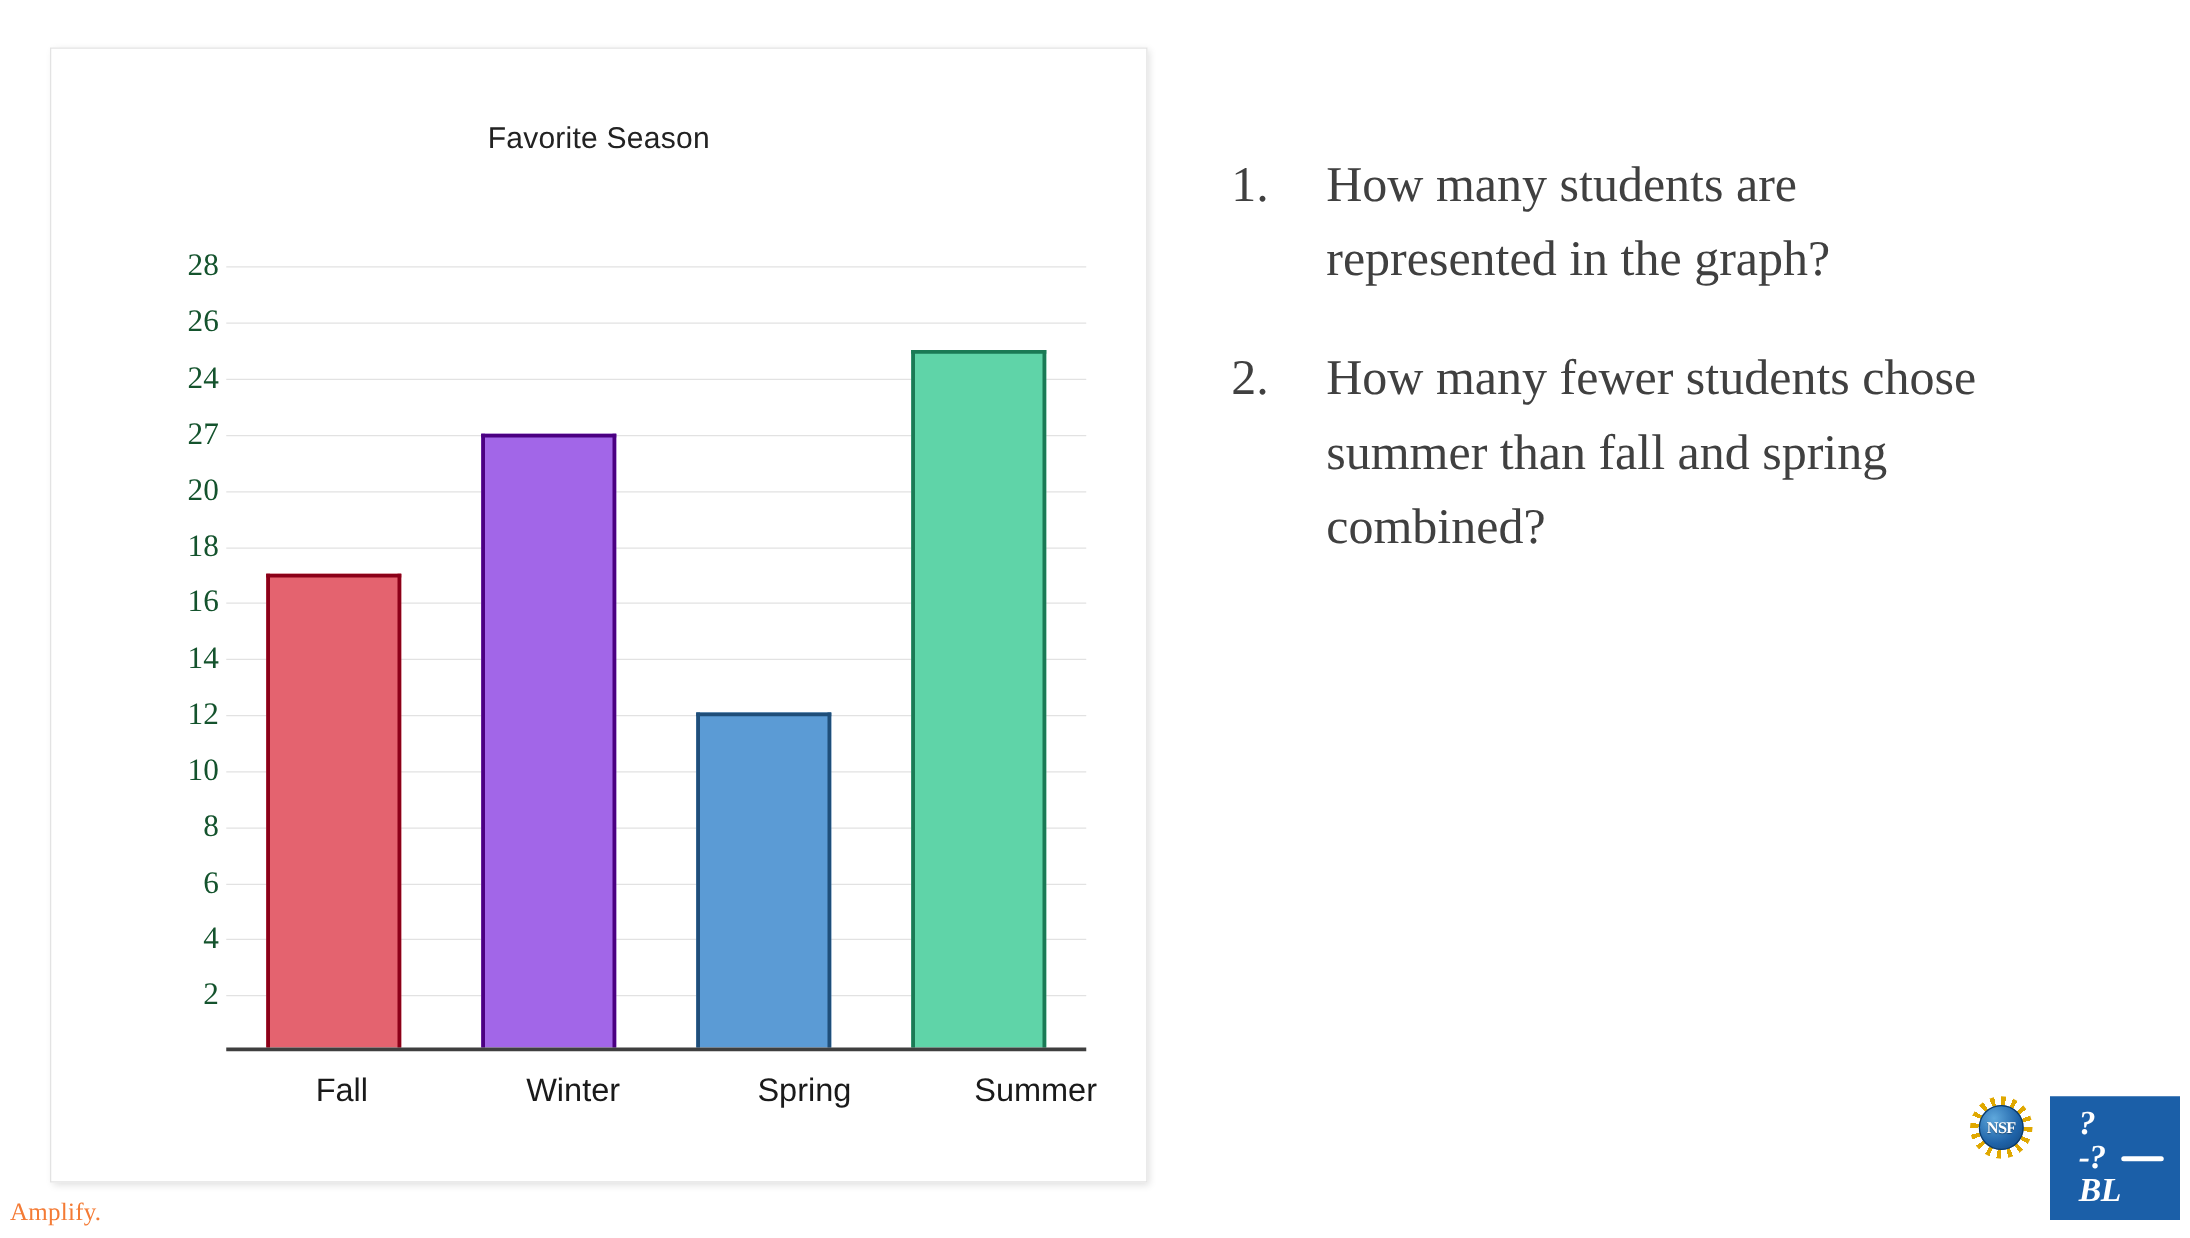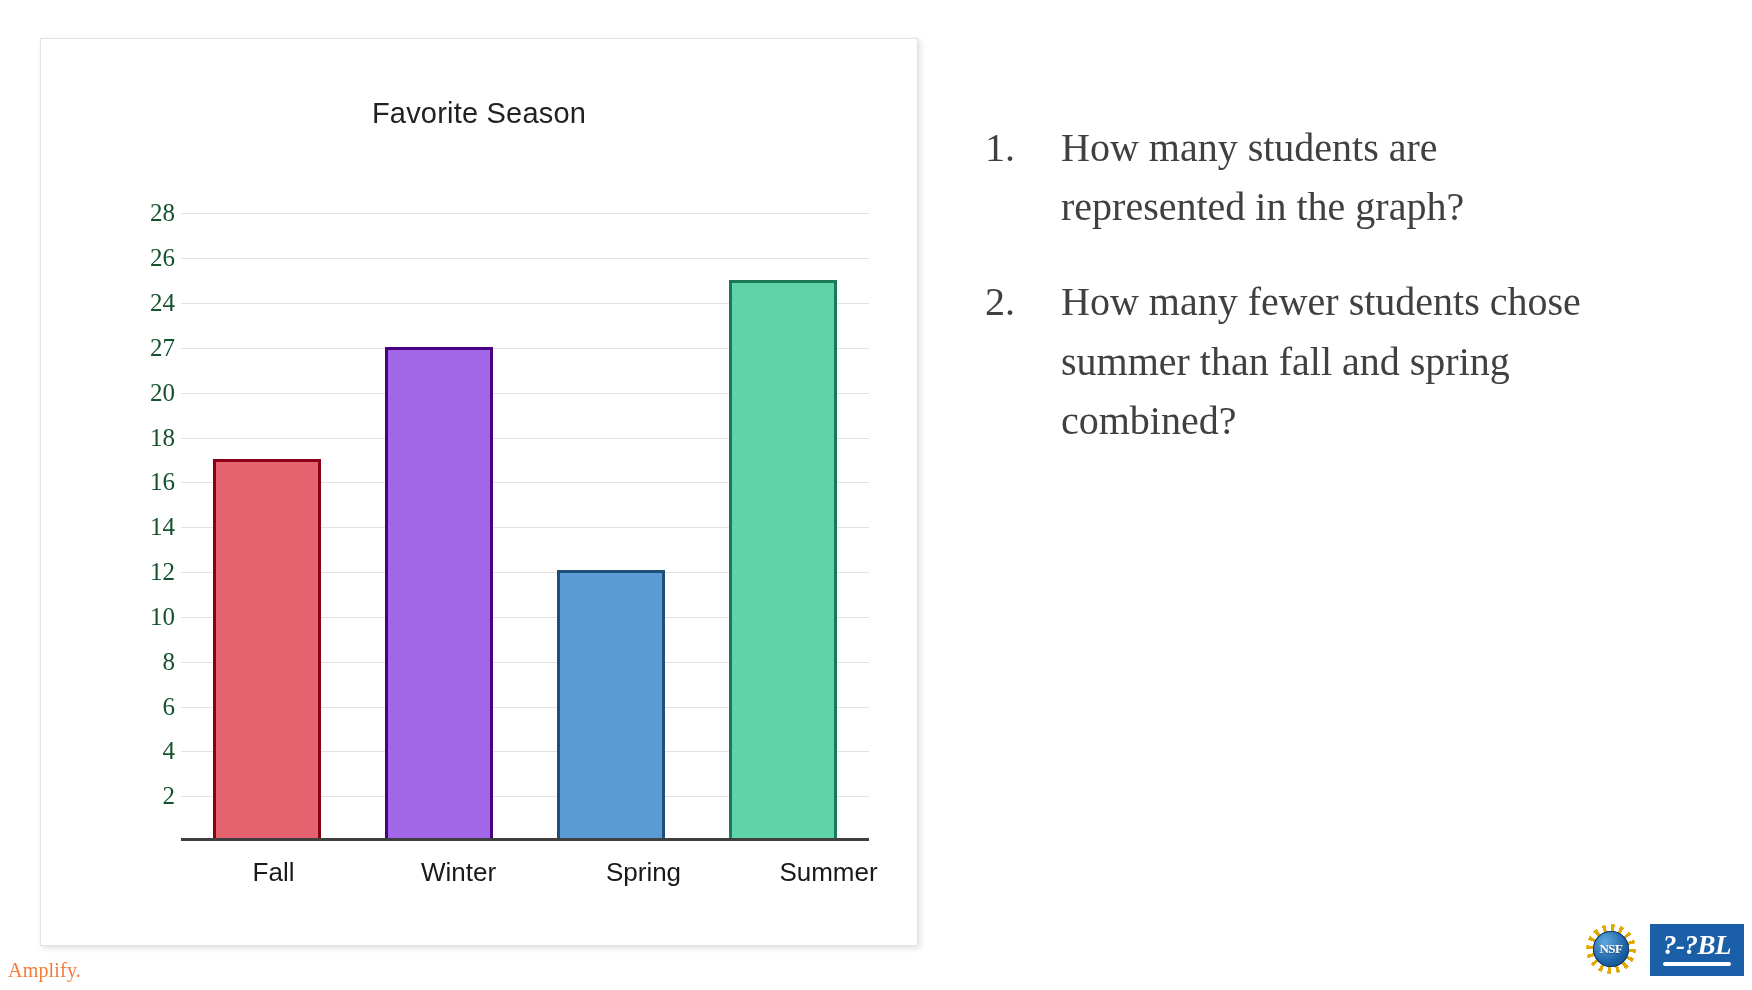--- a/index.html
+++ b/index.html
@@ -36,21 +36,21 @@
     box-sizing: border-box;
   }
 
   .chart-title {
     position: absolute;
     left: 0;
     right: 0;
     top: 58px;
     text-align: center;
     font-family: "Liberation Sans", sans-serif;
-    font-size: 29px;
+    font-size: 24px;
     font-weight: 400;
     color: #222222;
     letter-spacing: 0.2px;
   }
 
   
   .plot {
     position: absolute;
     left: 88px;
     top: 152px;
@@ -217,23 +217,23 @@
     font-size: 13px;
     font-weight: bold;
     color: #ffffff;
     letter-spacing: -0.5px;
     text-shadow: 0 1px 1px rgba(0,0,0,0.4);
   }
 
   
   .ppbl-logo {
     background: #1B5FA8;
-    padding: 8px 13px 10px 13px;
-    display: flex;
-    flex-direction: column;
+    padding: 8px 13px 10px 23px;
+    display: flex;
+    flex-direction: row;
     align-items: center;
     flex: none;
   }
   .ppbl-logo .ppbl-text {
     font-family: "Liberation Serif", serif;
     font-style: italic;
     font-weight: bold;
     font-size: 27px;
     color: #ffffff;
     line-height: 1;

